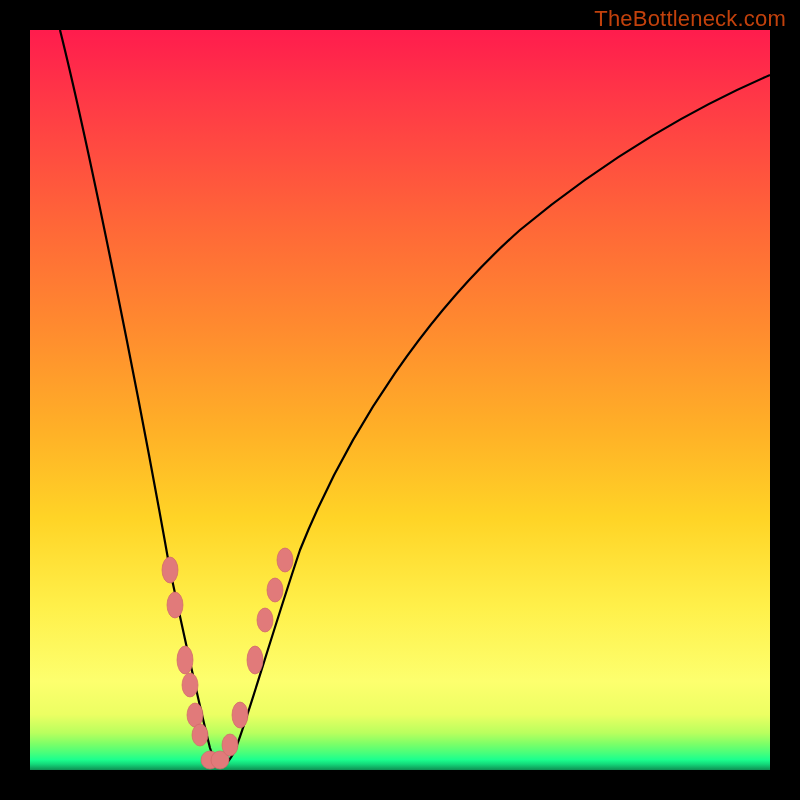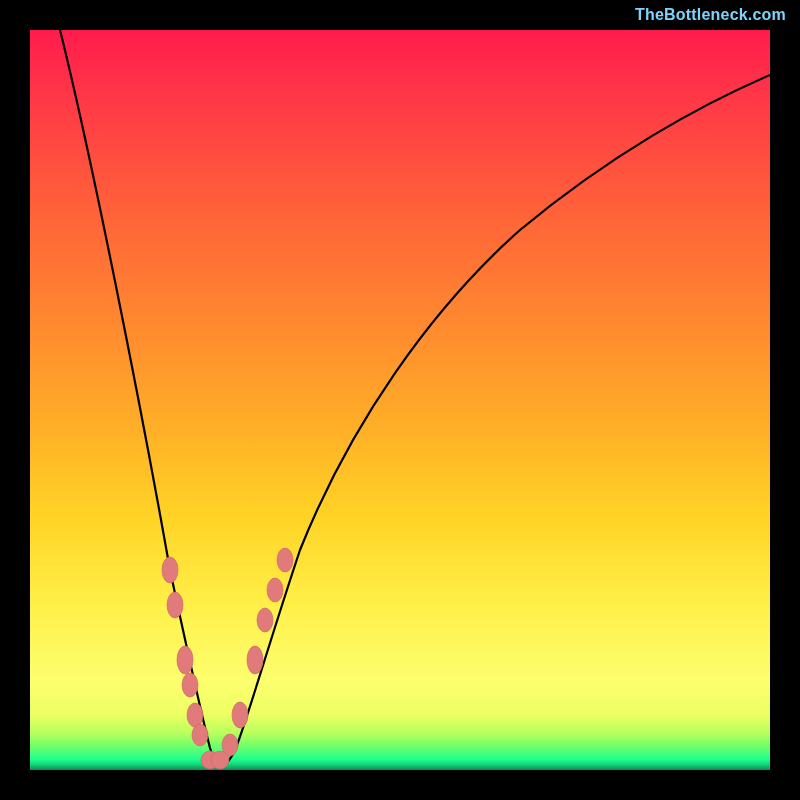--- a/index.html
+++ b/index.html
@@ -50,24 +50,24 @@
     top: 0;
     left: 0;
     width: 740px;
     height: 740px;
     overflow: visible;
   }
   .watermark {
     position: absolute;
     top: 6px;
     right: 14px;
-    font-size: 16px;
-    color: #7dd3fc;
+    font-size: 22px;
+    color: #c2410c;
     letter-spacing: 0.2px;
-    font-weight: 700;
+    font-weight: 400;
   }
 </style>
 </head>
 <body>
 
 <div class="frame">
   <div class="plot-area">
     <svg class="curve-layer" viewBox="0 0 740 740">
       <g>
         <path fill="none" stroke="#000000" stroke-width="2.2" d="M 30 0

